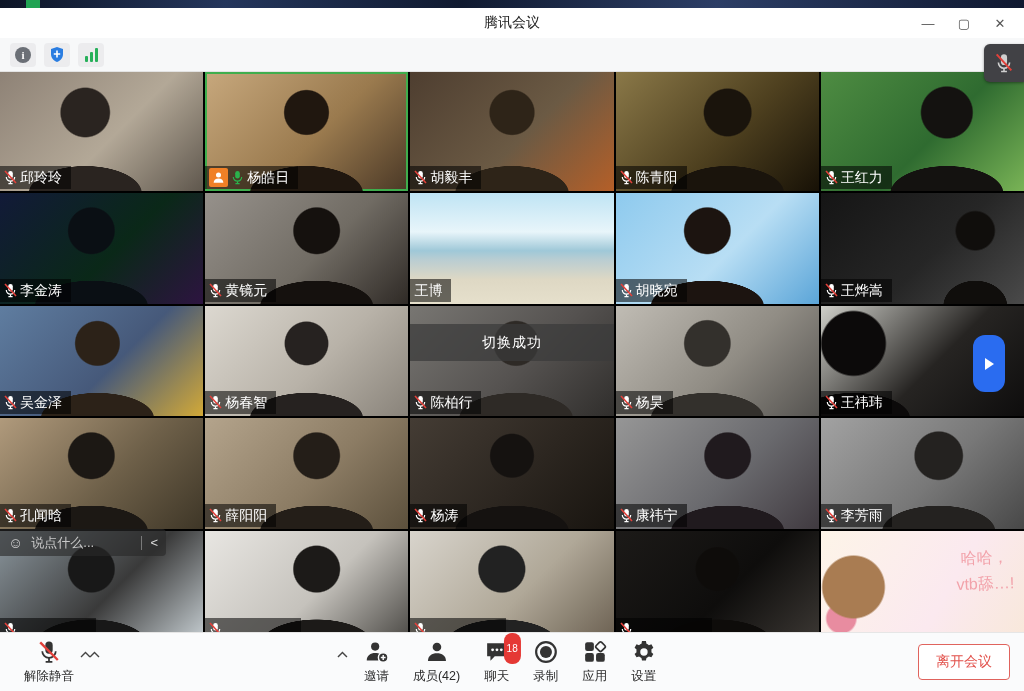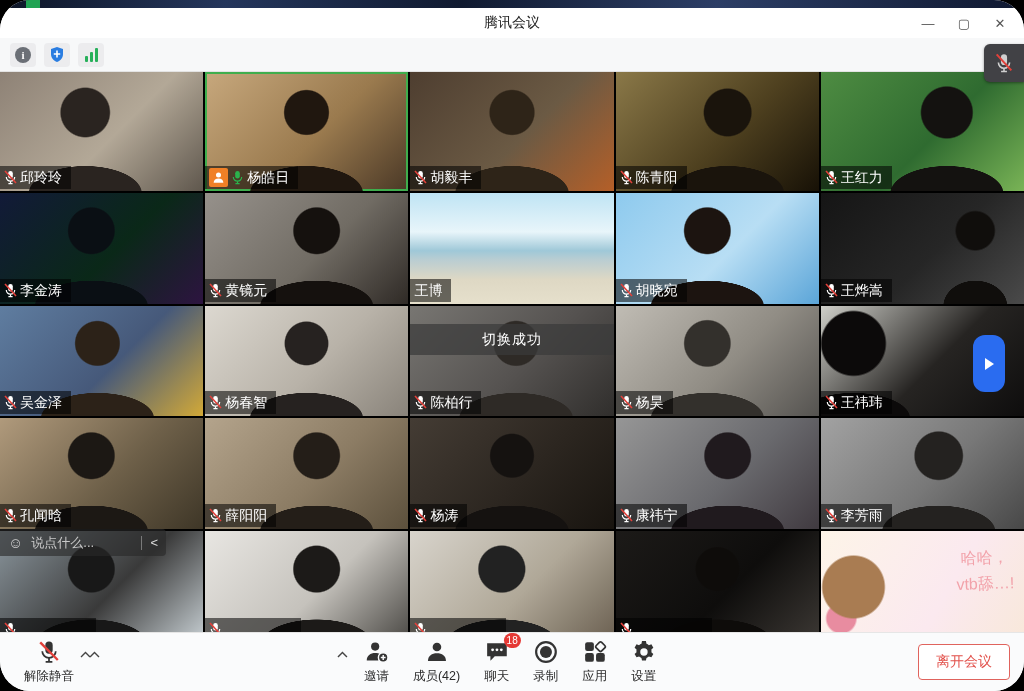--- a/index.html
+++ b/index.html
@@ -1,18 +1,18 @@
 <!DOCTYPE html>
 <html><head>
 <meta charset="utf-8">
 <style>
   * { margin:0; padding:0; box-sizing:border-box; }
   html,body { width:1024px; height:691px; overflow:hidden; }
   body { font-family:"Liberation Sans","DejaVu Sans",sans-serif; background:#000; }
-  #app { position:relative; width:1024px; height:691px; background:#fff; overflow:hidden;border-radius:30px; }
+  #app { position:relative; width:1024px; height:691px; background:#fff; overflow:hidden; }
 
   
   .desktop-strip { height:8px; background:linear-gradient(90deg,#0d1526,#24365c 22%,#101a30 45%,#2c3e66 70%,#0f1830); position:relative; }
   .desktop-strip .green-sq { position:absolute; left:26px; top:0; width:14px; height:8px; background:#21a353; }
 
   
   .titlebar { height:30px; background:#fff; display:flex; align-items:center; justify-content:center; position:relative; }
   .titlebar .title { font-size:14px; color:#222; }
   .win-controls { position:absolute; right:10px; top:0; height:30px; display:flex; align-items:center; gap:8px; }
   .win-btn { width:28px; height:24px; display:flex; align-items:center; justify-content:center; color:#555; font-size:13px; cursor:default; }
@@ -35,21 +35,21 @@
   
   .grid { position:relative; width:1024px; height:560px; background:#000; overflow:hidden;
           display:grid; grid-template-columns:repeat(5,1fr); grid-template-rows:119px 111px 110px 111px 112px; gap:2px; }
   .tile { position:relative; overflow:hidden; }
   .tile.speaking { outline:2px solid #3fae4d; outline-offset:-2px; }
   .person { position:absolute; inset:0; }
   .name-label { position:absolute; left:0; bottom:2px; display:flex; align-items:center; gap:3px;
                 background:rgba(0,0,0,.55); color:#fff; font-size:14px; padding:2px 9px 2px 4px; height:23px; white-space:nowrap; }
   .name-label.clipped { width:96px; }
   .host-badge { width:19px; height:19px; background:#f08026; border-radius:2px; display:flex; align-items:center; justify-content:center; }
-  .toast { position:absolute; left:0; right:0; top:18px; height:31px; background:rgba(58,58,58,.72);
+  .toast { position:absolute; left:0; right:0; top:18px; height:37px; background:rgba(58,58,58,.72);
            color:#fff; font-size:14px; display:flex; align-items:center; justify-content:center; letter-spacing:1px; }
   .anime-text { position:absolute; right:10px; top:14px; color:#f2a2aa; font-size:16px; line-height:1.6; text-align:center; white-space:pre-line; transform:rotate(-2deg); }
 
   
   .chat-quick { position:absolute; left:0; top:457px; width:166px; height:27px; background:rgba(40,40,40,.62);
                 border-radius:0 4px 4px 0; display:flex; align-items:center; gap:8px; padding:0 8px; z-index:20; }
   .chat-quick .smiley { color:#cfcfcf; font-size:15px; }
   .chat-quick .ph { color:#c9c9c9; font-size:13px; flex:1; }
   .chat-quick .div { width:1px; height:14px; background:rgba(255,255,255,.35); }
   .chat-quick .back { color:#ddd; font-size:13px; }
@@ -58,21 +58,21 @@
   .next-page .tri { width:0; height:0; border-top:6px solid transparent; border-bottom:6px solid transparent; border-left:9px solid #fff; }
 
   
   .bottombar { position:relative; height:59px; background:#fafbfc; border-top:1px solid #e6e6e6; display:flex; align-items:center; }
   .tb-left { display:flex; align-items:center; padding-left:14px; gap:4px; }
   .tb-center { position:absolute; left:50%; top:0; height:100%; transform:translateX(-52%); display:flex; align-items:center; gap:4px; }
   .tb-item { display:flex; flex-direction:column; align-items:center; justify-content:center; gap:4px; padding:4px 10px; cursor:default; position:relative; }
   .tb-item .ic { height:24px; display:flex; align-items:center; justify-content:center; position:relative; }
   .tb-item .lb { font-size:12.5px; color:#2b2b2b; }
   .tb-chev { margin:0 2px 16px -8px; }
-  .badge { position:absolute; top:-7px; right:-12px; background:#e53935; color:#fff; font-size:10px; min-width:17px; height:15px;
+  .badge { position:absolute; top:-7px; right:-12px; background:#e53935; color:#fff; font-size:10px; min-width:17px; height:31px;
            border-radius:8px; display:flex; align-items:center; justify-content:center; padding:0 3px; }
   .leave-btn { position:absolute; right:14px; top:50%; transform:translateY(-50%); background:#fff; border:1px solid #e0635d;
                color:#e2514b; font-size:14px; padding:8px 17px; border-radius:4px; }
   svg { display:block; }
 </style>
 </head>
 <body>
 
 <div id="app">
 

